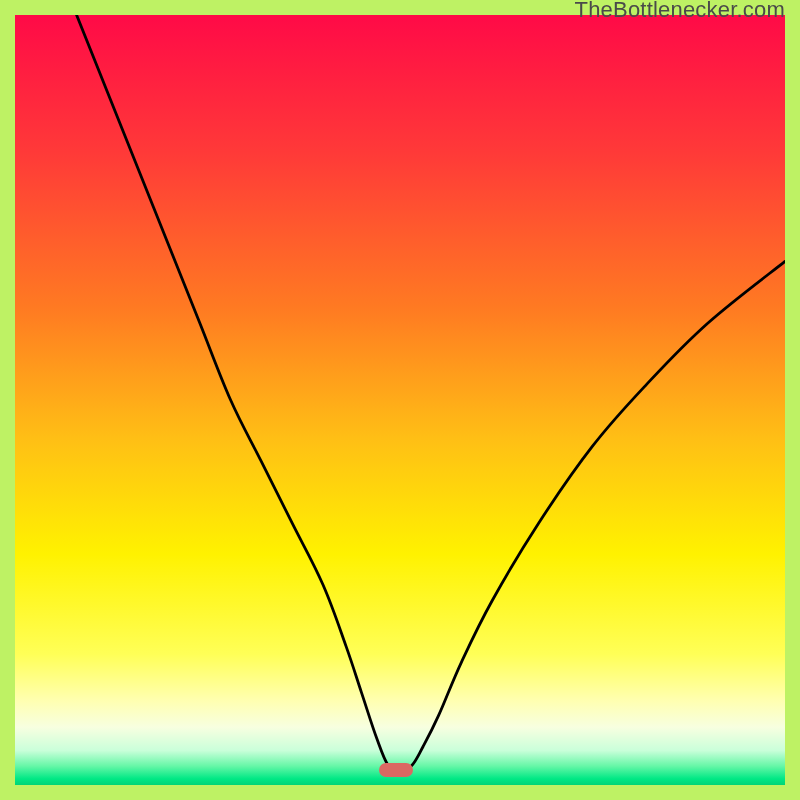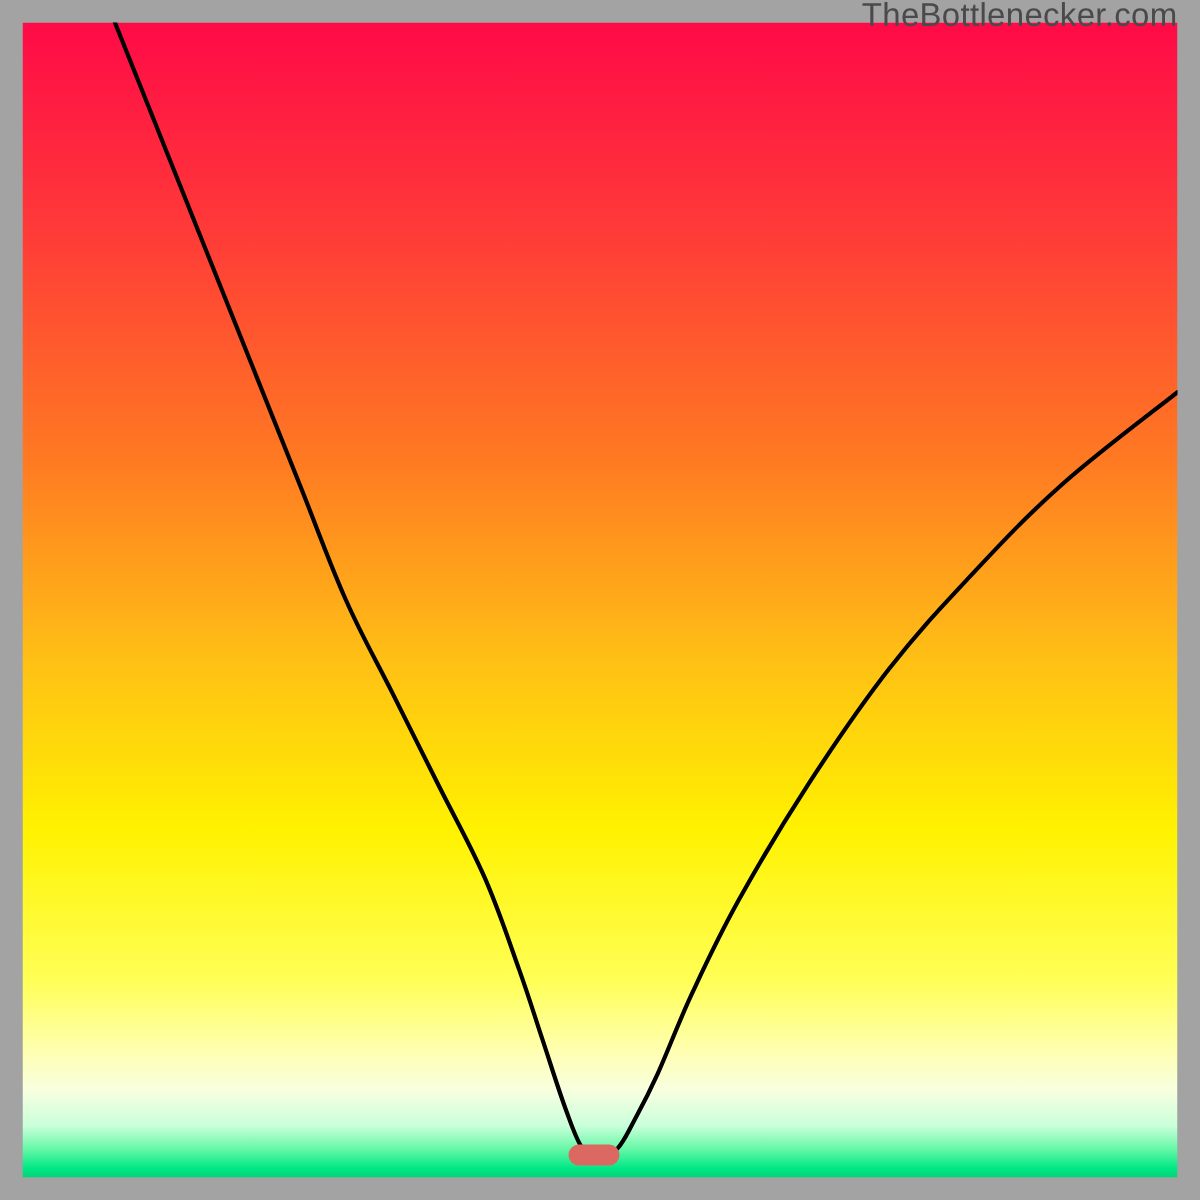--- a/index.html
+++ b/index.html
@@ -8,21 +8,21 @@
     width: 800px;
     height: 800px;
     background: #000;
     overflow: hidden;
     font-family: Arial, Helvetica, sans-serif;
   }
   .stage {
     position: relative;
     width: 800px;
     height: 800px;
-    background: #a3a3a3;
+    background: #bef264;
   }
   .plot {
     position: absolute;
     left: 15px;
     top: 15px;
     width: 770px;
     height: 770px;
   }
   .watermark {
     position: absolute;

